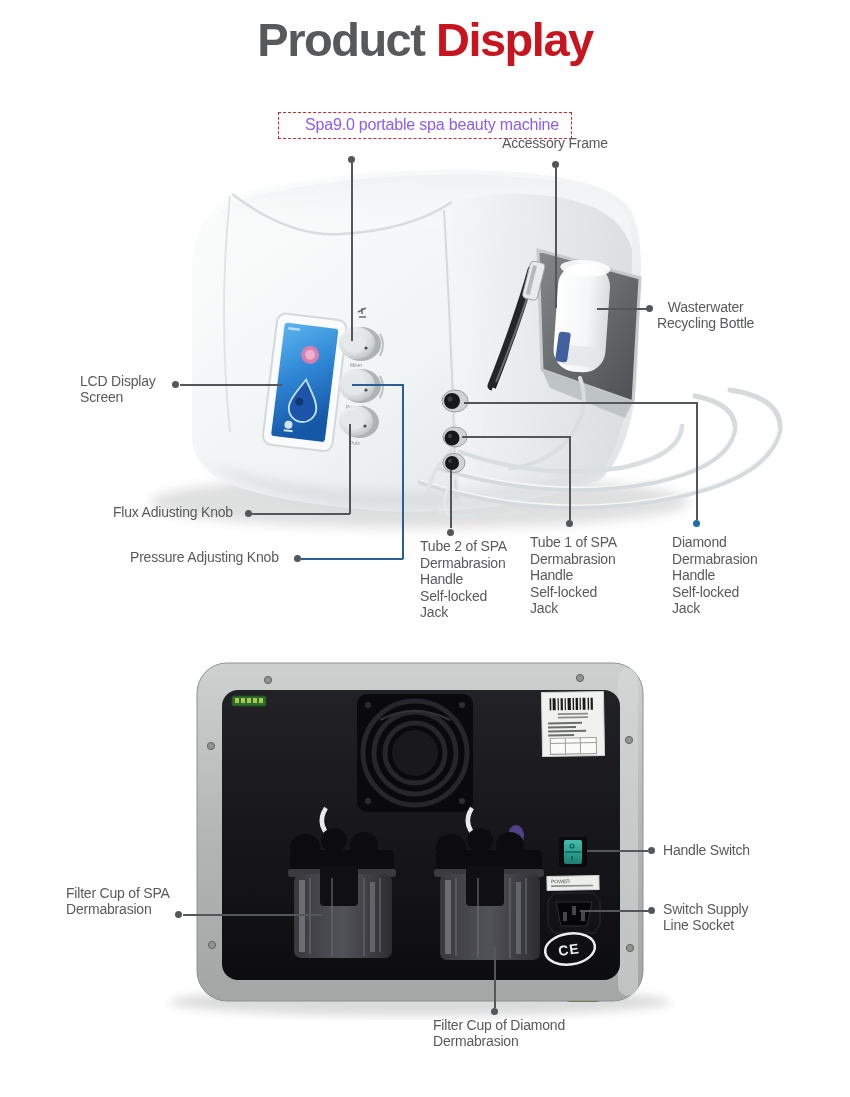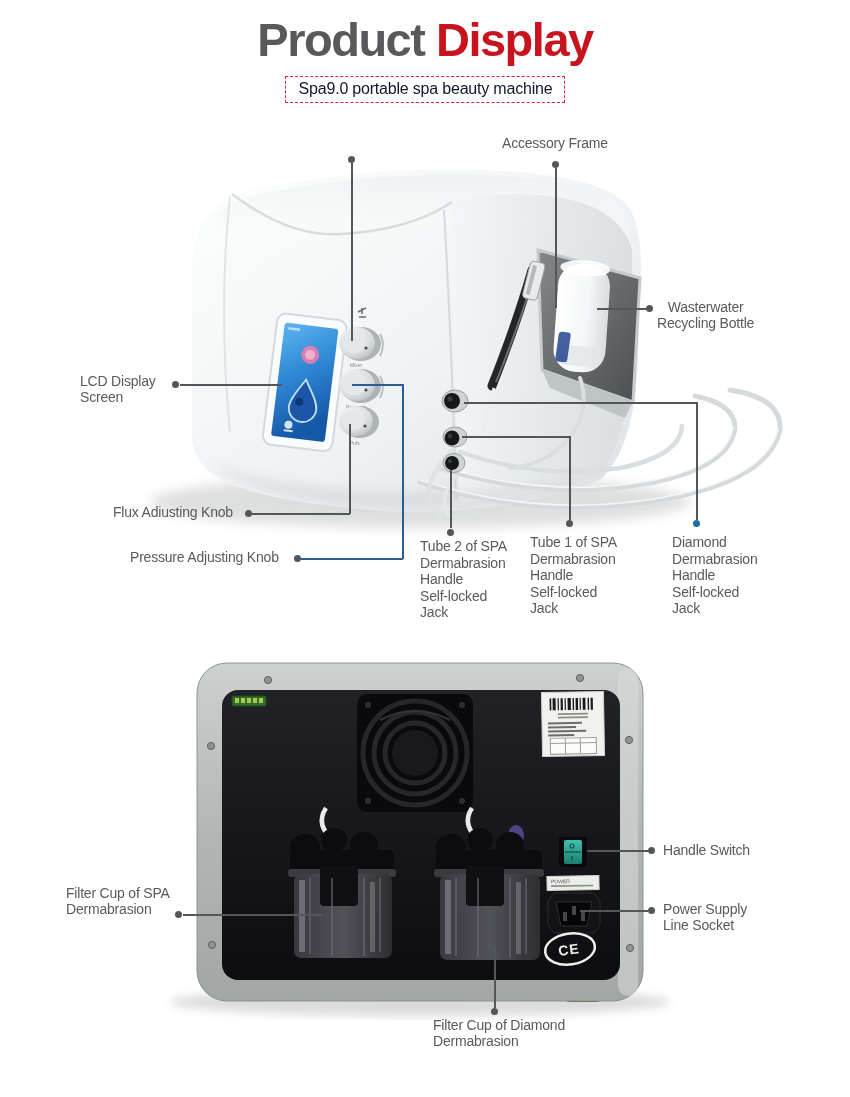--- a/index.html
+++ b/index.html
@@ -10,22 +10,22 @@
   }
   
   .title{
     position:absolute;left:0;top:14px;width:850px;text-align:center;
     font-size:47px;font-weight:bold;letter-spacing:-1.5px;line-height:52px;
   }
   .title .t-gray{color:#58595b;}
   .title .t-red{color:#c8141e;}
   .subtitle-wrap{position:absolute;left:0;top:76px;width:850px;text-align:center;}
   .subtitle{
-    display:inline-block;border:1px dashed #d6252e;color:#0f172a;
-    font-size:16px;letter-spacing:-0.2px;padding:3px 12px 4px 13px;background:#fff;
+    display:inline-block;border:1px dashed #d6252e;color:#8b5cf6;
+    font-size:16px;letter-spacing:-0.2px;padding:3px 12px 4px 26px;background:#fff;margin-top:36px;
   }
   
   .lbl{
     position:absolute;color:#595a5c;font-size:14px;line-height:15.5px;
     letter-spacing:-0.2px;white-space:pre-line;
   }
   .lh17{line-height:16.5px;}
   
   .seg{position:absolute;background:#54575a;}
   .seg.blue{background:#2a5f93;}
@@ -435,18 +435,18 @@
 Jack</div>
   <div class="lbl lh17" style="left:672px;top:534px;">Diamond
 Dermabrasion
 Handle
 Self-locked
 Jack</div>
 
   <div class="lbl" style="left:663px;top:843px;">Handle Switch</div>
   <div class="lbl" style="left:66px;top:886px;">Filter Cup of SPA
 Dermabrasion</div>
-  <div class="lbl" style="left:663px;top:902px;">Power Supply
+  <div class="lbl" style="left:663px;top:902px;">Switch Supply
 Line Socket</div>
   <div class="lbl" style="left:433px;top:1018px;">Filter Cup of Diamond
 Dermabrasion</div>
 
 </div>
 
 </body></html>

